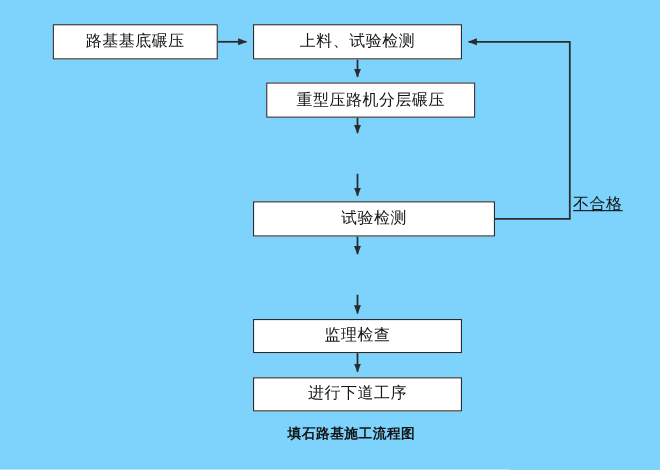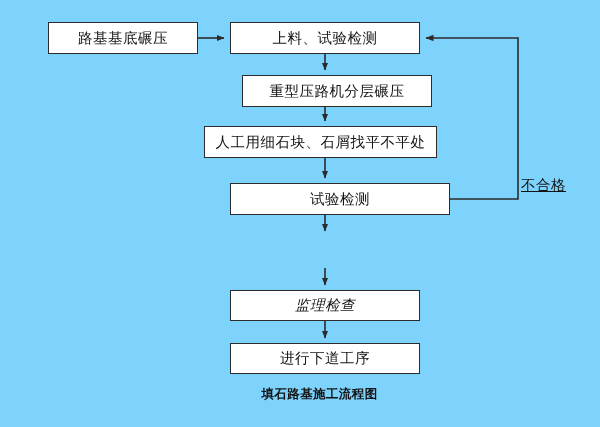--- a/index.html
+++ b/index.html
@@ -95,30 +95,27 @@
   </div>
 
   <div class="node" style="left:230px; top:22px; width:190px; height:32px;">
     <span>上料、试验检测</span>
   </div>
 
   <div class="node" style="left:230px; top:75px; width:190px; height:32px;margin-left:12px;">
     <span>重型压路机分层碾压</span>
   </div>
 
-  <div class="node" style="left:204px; top:126px; width:233px; height:32px;">
-    <span>人工用细石块、石屑找平不平处</span>
-  </div>
 
   <div class="node" style="left:230px; top:183px; width:220px; height:32px;">
     <span>试验检测</span>
   </div>
 
 
-  <div class="node" style="left:230px; top:290px; width:190px; height:31px;font-style:italic;">
+  <div class="node" style="left:230px; top:290px; width:190px; height:31px;">
     <span>监理检查</span>
   </div>
 
   <div class="node" style="left:230px; top:343px; width:190px; height:31px;align-items:center;">
     <span>进行下道工序</span>
   </div>
 
   <div class="edge-label" style="left:521px; top:176px;text-decoration:underline;">不合格</div>
 
   <div class="caption" style="top:386px;">填石路基施工流程图</div>

